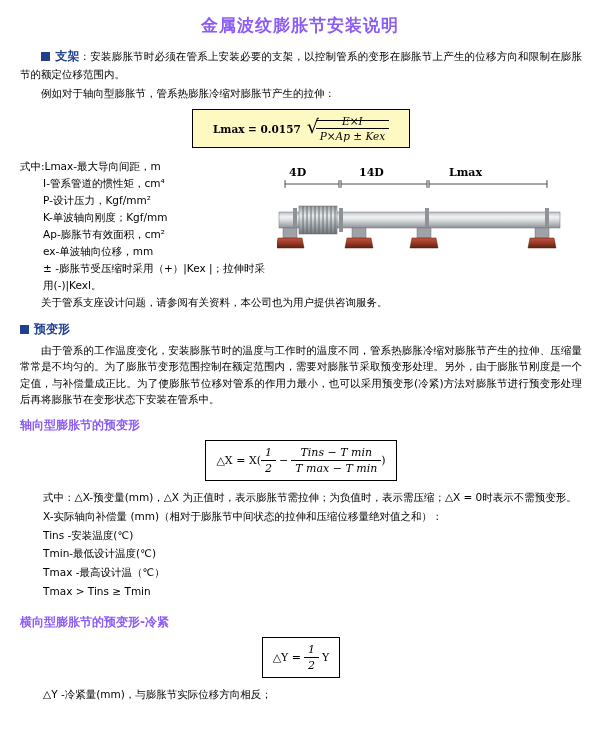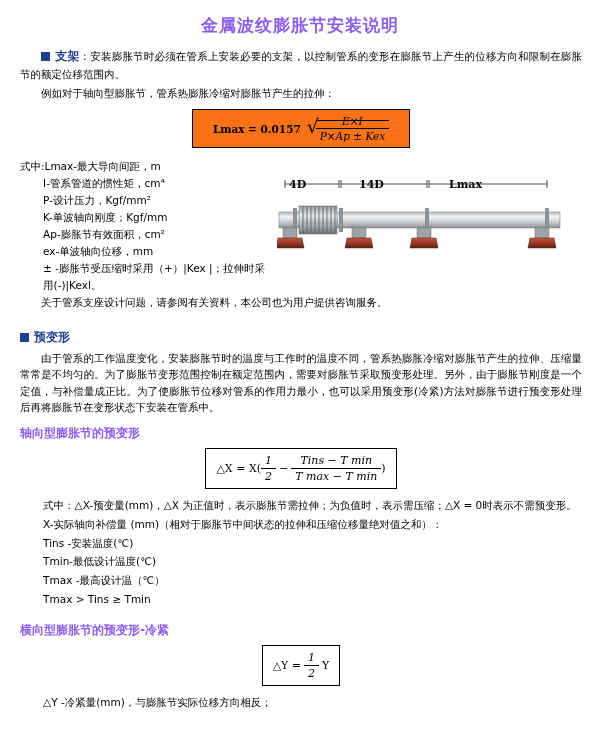--- a/index.html
+++ b/index.html
@@ -56,21 +56,21 @@
     font-size: 12px;
   }
   .formula-box {
     margin: 8px auto 4px auto;
     width: 200px;
     border: 1px solid #000;
     padding: 5px 8px;
     font-size: 10.5px;
     text-align: center;
     position: relative;
-    background: #f97316;
+    background: #fef9c3;
   }
   .frac {
     display: inline-block;
     vertical-align: middle;
     text-align: center;
     font-style: italic;
     font-family: "DejaVu Serif", "Liberation Serif", serif;
   }
   .frac .num {
     border-bottom: 1px solid #000;
@@ -137,21 +137,21 @@
   }
   .dim-row {
     position: relative;
     height: 16px;
     font-family: "DejaVu Serif", "Liberation Serif", serif;
     font-weight: bold;
     font-size: 11px;
   }
   .dim-row span {
     position: absolute;
-    top: 16px;
+    top: 4px;
   }
   .formula2 {
     text-align: center;
     font-size: 11px;
     margin: 6px 0 8px 0;
     font-family: "DejaVu Serif", "Liberation Serif", serif;
   }
   .formula2 .boxed {
     display: inline-block;
     border: 1px solid #000;
@@ -283,21 +283,21 @@
                 <path d="M253 60 L277 60 L279 70 L251 70 Z" fill="url(#baseGrad)" stroke="#4d1d11" stroke-width="0.5"></path>
               </g>
             </g>
           </svg>
         </div>
       </div>
     </div>
 
     <p class="para indent">关于管系支座设计问题，请参阅有关资料，本公司也为用户提供咨询服务。</p>
 
-    <p class="para" style="margin-top:18px;">
+    <p class="para" style="margin-top:10px;">
       <span class="bluesq"></span><span class="inline-head">预变形</span>
     </p>
 
     <p class="para indent">由于管系的工作温度变化，安装膨胀节时的温度与工作时的温度不同，管系热膨胀冷缩对膨胀节产生的拉伸、压缩量常常是不均匀的。为了膨胀节变形范围控制在额定范围内，需要对膨胀节采取预变形处理。另外，由于膨胀节刚度是一个定值，与补偿量成正比。为了使膨胀节位移对管系的作用力最小，也可以采用预变形(冷紧)方法对膨胀节进行预变形处理后再将膨胀节在变形状态下安装在管系中。</p>
 
     <div class="subsec">轴向型膨胀节的预变形</div>
 
     <div class="formula2">
       <span class="boxed">
         <span>△X = X(</span><span class="frac"><span class="num">1</span><span class="den">2</span></span><span style="padding:0 3px;">−</span><span class="frac"><span class="num">Tins − T min</span><span class="den">T max − T min</span></span><span>)</span>

